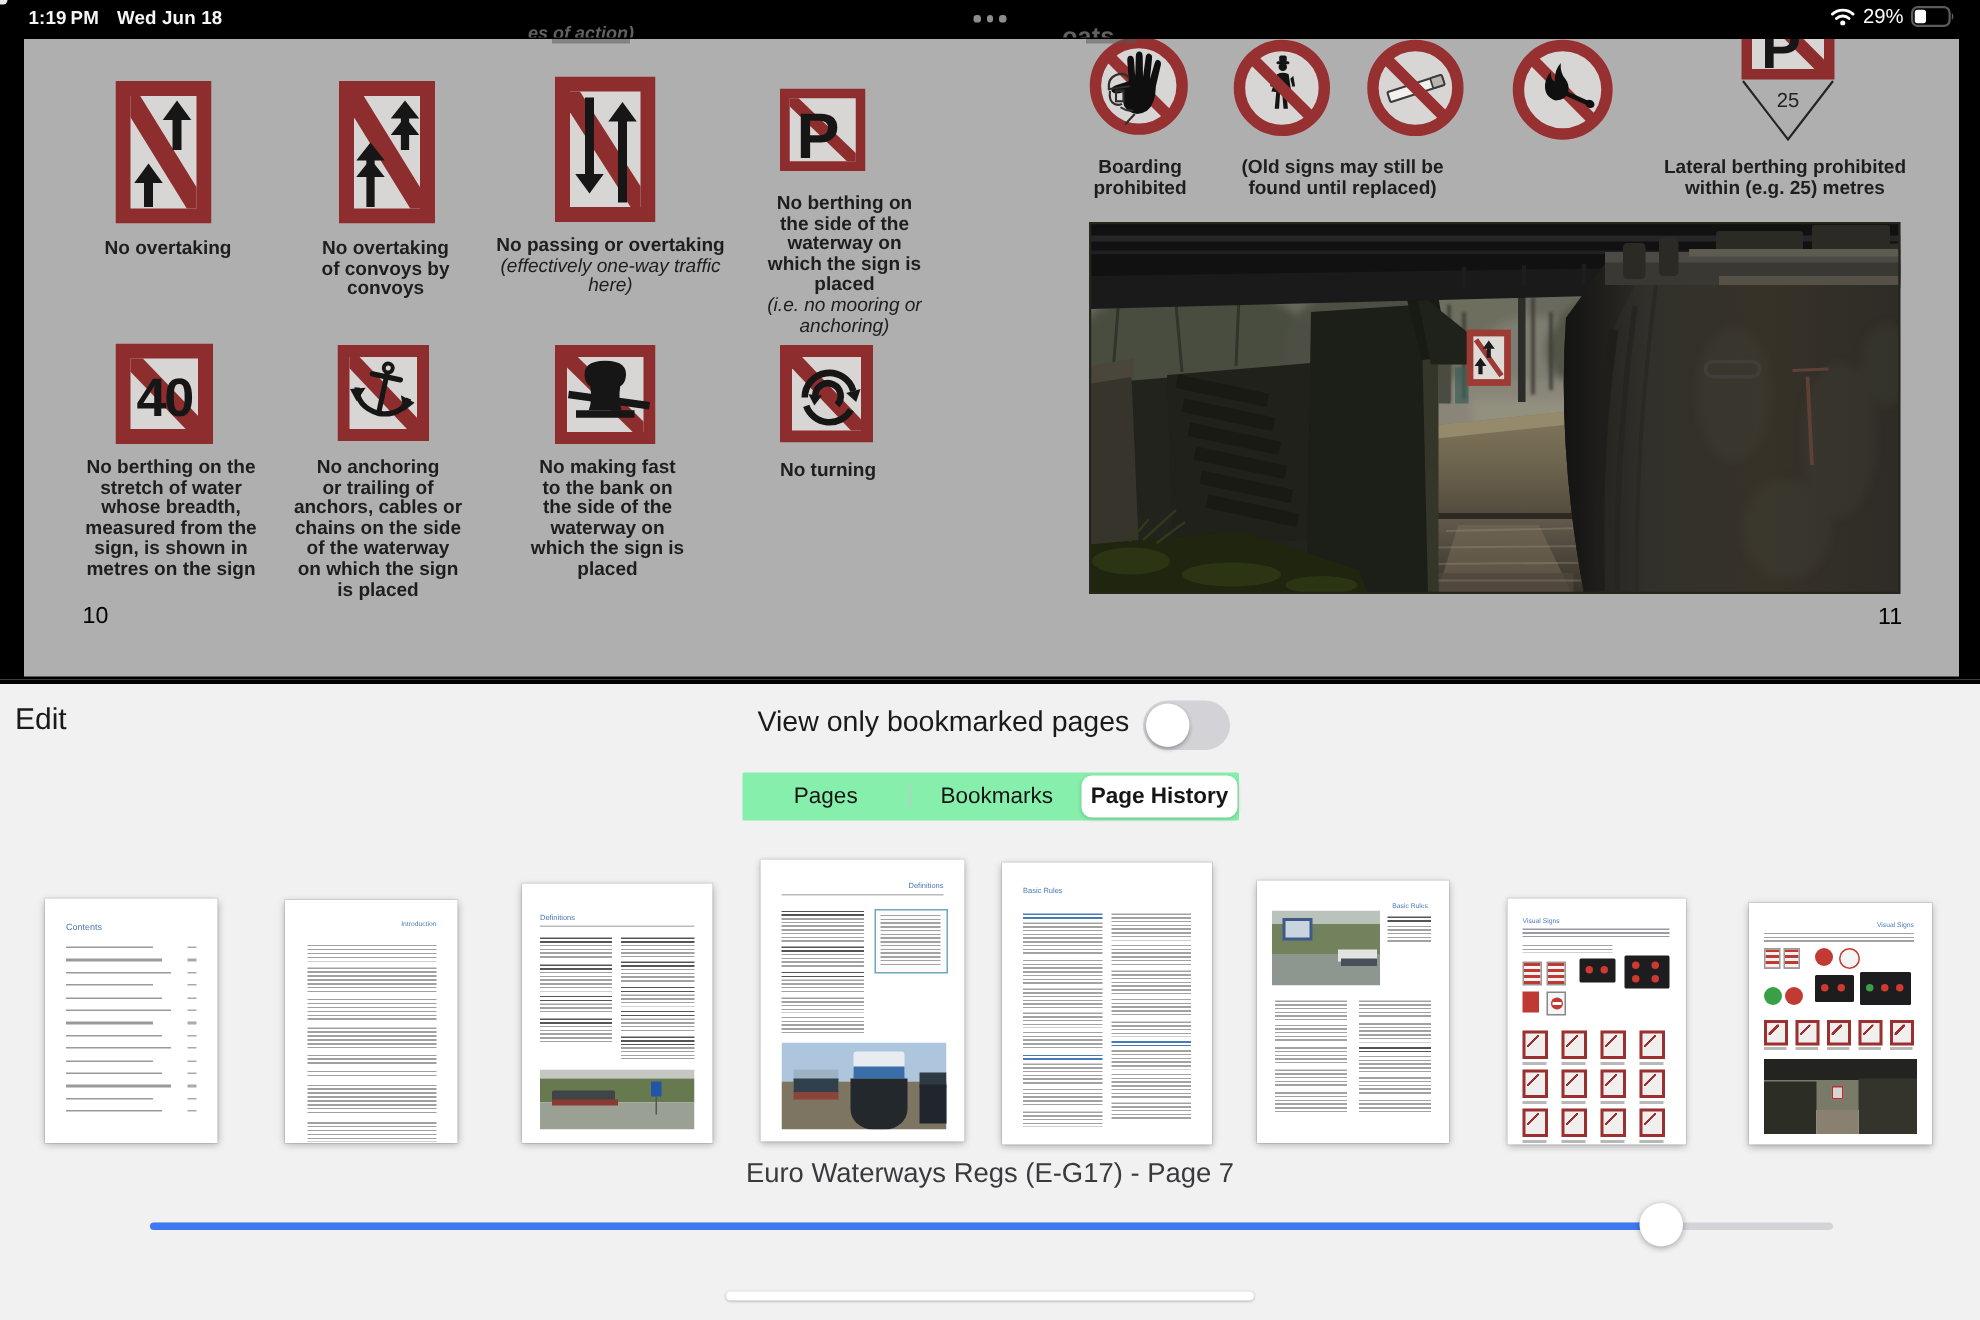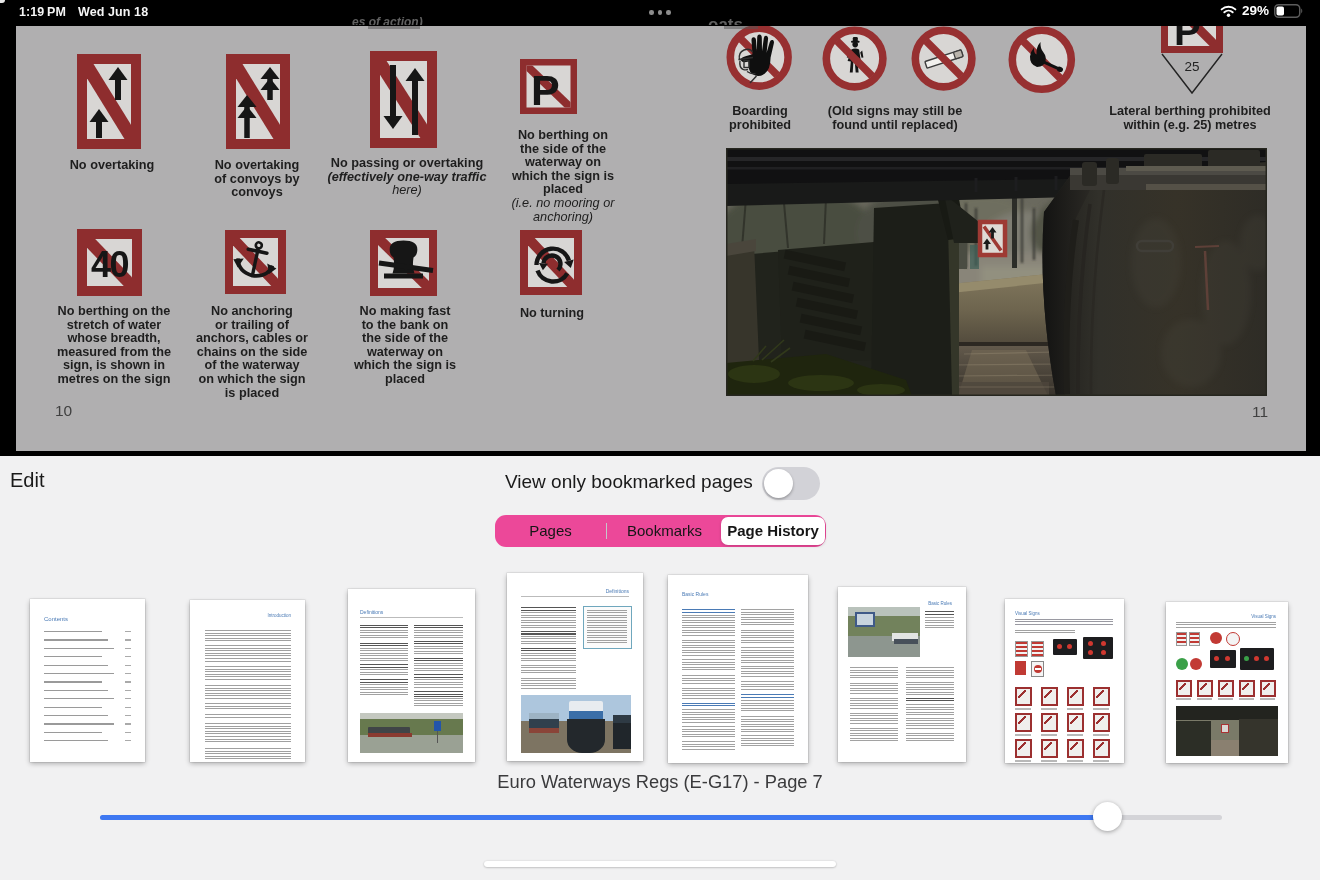--- a/index.html
+++ b/index.html
@@ -5,33 +5,33 @@
 html,body{margin:0;padding:0;background:#000;}
 #screen{position:relative;width:1320px;height:880px;background:#000;overflow:hidden;
   font-family:"Liberation Sans",sans-serif;}
 
 #status{position:absolute;left:0;top:0;width:1320px;height:26px;background:#000;color:#f5f5f5;}
 #stleft{position:absolute;left:19px;top:5px;font-size:12.5px;font-weight:700;letter-spacing:.1px;}
 #stleft span{margin-left:12px;}
 #dots{position:absolute;left:649px;top:10px;display:flex;gap:4px;}
 #dots i{width:4.5px;height:4.5px;border-radius:50%;background:#8d8d8d;display:block;}
 #stright{position:absolute;right:17px;top:3px;display:flex;align-items:center;gap:5px;color:#fff;}
-#pct{font-size:13.5px;font-weight:700;}
+#pct{font-size:13.5px;font-weight:400;}
 
 #pdf{position:absolute;left:16px;top:26px;width:1290px;height:425px;background:#b0afb0;overflow:hidden;}
 .lbl{position:absolute;color:#1e1e1e;font-weight:700;font-size:12.7px;line-height:13.6px;text-align:center;}
 .sgn{position:absolute;}
-.pgnum{position:absolute;color:#404040;font-size:15.5px;}
+.pgnum{position:absolute;color:#000000;font-size:15.5px;}
 
 #panel{position:absolute;left:0;top:453px;width:1320px;height:427px;background:#f1f1f2;}
 #edit{position:absolute;left:10px;top:16px;font-size:20px;color:#1a1a1a;}
 #vlabel{position:absolute;left:505px;top:18px;font-size:19px;color:#1a1a1a;}
 #toggle{position:absolute;left:762px;top:14px;width:58px;height:33px;border-radius:17px;background:#d2d2d7;}
 #toggle i{position:absolute;left:2px;top:2px;width:29px;height:29px;border-radius:50%;background:#fff;display:block;box-shadow:0 1.5px 3px rgba(0,0,0,.3);}
-#seg{position:absolute;left:495px;top:62px;width:331px;height:32px;border-radius:11px;background:#ec4899;}
+#seg{position:absolute;left:495px;top:62px;width:331px;height:32px;border-radius:1px;background:#86efac;}
 .segtxt{position:absolute;top:0;height:32px;line-height:32px;text-align:center;color:#161616;font-size:15px;}
 #seg .sel{position:absolute;left:226px;top:2px;width:104px;height:28px;border-radius:7px;background:#fff;box-shadow:0 1px 3px rgba(0,0,0,.18);}
 #seg .div1{position:absolute;left:111px;top:8px;width:1px;height:16px;background:#c6c6cb;}
 #caption{position:absolute;left:0;top:318px;width:1320px;text-align:center;color:#3a3a3c;font-size:18.3px;}
 #track{position:absolute;left:100px;top:362px;width:1122px;height:4.5px;border-radius:2.5px;background:#d4d4d8;}
 #track b{position:absolute;left:0;top:0;width:1007px;height:4.5px;border-radius:2.5px;background:#3e78f2;display:block;}
 #knob{position:absolute;left:1093px;top:349px;width:29px;height:29px;border-radius:50%;background:#fff;box-shadow:0 1px 4px rgba(0,0,0,.35);}
 #home{position:absolute;left:484px;top:408px;width:352px;height:5.5px;border-radius:3px;background:#fff;box-shadow:0 0.5px 2px rgba(0,0,0,.3);}
 </style>
 </head>
@@ -225,21 +225,21 @@
         <clipPath id="cpn">
           <rect x="8" y="7" width="48" height="48"></rect>
         </clipPath>
         <line x1="5" y1="4" x2="59" y2="58" stroke="#8e2d2e" stroke-width="9" clip-path="url(#cpn)"></line>
         <text x="14" y="54" font-family="Liberation Sans" font-weight="bold" font-size="40" fill="#161616">P</text>
         <path d="M2,63 L32,102 L62,63" fill="none" stroke="#232323" stroke-width="1.4"></path>
         <text x="32" y="80" font-size="13.5" text-anchor="middle" fill="#232323" font-family="Liberation Sans">25</text>
       </svg>
     <div class="lbl" style="left:1px;top:133px;width:190px;">No overtaking</div>
     <div class="lbl" style="left:146px;top:133px;width:190px;">No overtaking<br>of convoys by<br>convoys</div>
-    <div class="lbl" style="left:291px;top:131px;width:200px;">No passing or overtaking<br><i style="font-weight:700">(effectively one-way traffic</i><br><i style="font-weight:400">here)</i></div>
+    <div class="lbl" style="left:291px;top:131px;width:200px;">No passing or overtaking<br><i style="font-weight:400">(effectively one-way traffic</i><br><i style="font-weight:400">here)</i></div>
     <div class="lbl" style="left:452px;top:103px;width:190px;">No berthing on<br>the side of the<br>waterway on<br>which the sign is<br>placed<br><i style="font-weight:400">(i.e. no mooring or</i><br><i style="font-weight:400">anchoring)</i></div>
     <div class="lbl" style="left:3px;top:279px;width:190px;">No berthing on the<br>stretch of water<br>whose breadth,<br>measured from the<br>sign, is shown in<br>metres on the sign</div>
     <div class="lbl" style="left:141px;top:279px;width:190px;">No anchoring<br>or trailing of<br>anchors, cables or<br>chains on the side<br>of the waterway<br>on which the sign<br>is placed</div>
     <div class="lbl" style="left:294px;top:279px;width:190px;">No making fast<br>to the bank on<br>the side of the<br>waterway on<br>which the sign is<br>placed</div>
     <div class="lbl" style="left:441px;top:281px;width:190px;">No turning</div>
     <div class="lbl" style="left:774px;top:79px;width:210px;">(Old signs may still be<br>found until replaced)</div>
     <div class="lbl" style="left:649px;top:79px;width:190px;">Boarding<br>prohibited</div>
     <div class="lbl" style="left:1054px;top:79px;width:240px;">Lateral berthing prohibited<br>within (e.g. 25) metres</div>
     <svg class="sgn" style="left:710px;top:122px" width="541" height="248" viewBox="0 0 541 248">
 <defs>

